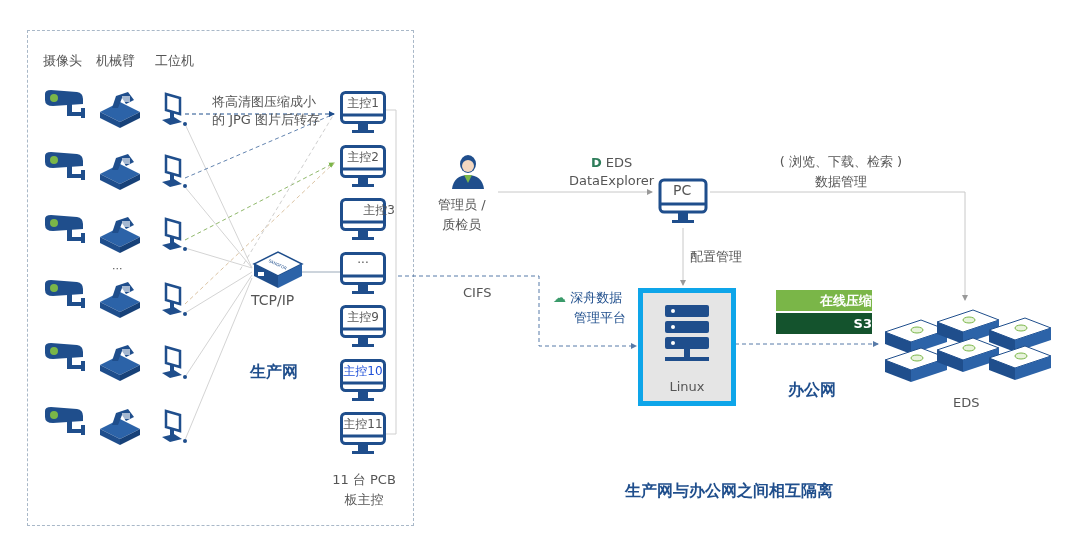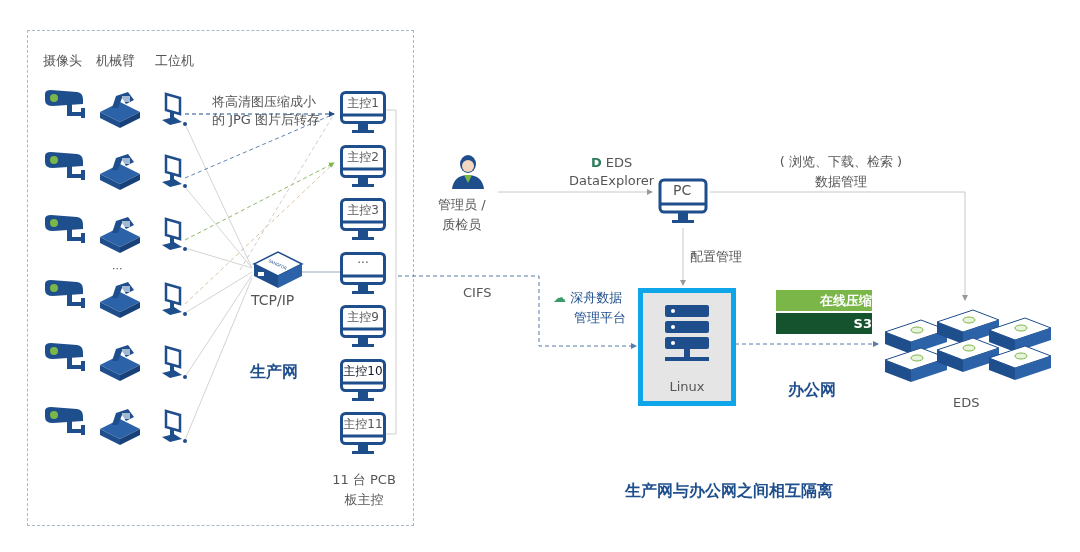--- a/index.html
+++ b/index.html
@@ -226,21 +226,21 @@
       </svg>
       <div class="abs" style="left:0; top:4px; width:46px; text-align:center; font-size:12px; color:#555;">主控2</div>
     </div>
     <div class="abs" style="left:340px; top:198px; width:46px; height:46px;">
       <svg width="46" height="46">
         <rect x="1.5" y="1.5" width="43" height="30" rx="4" fill="#fff" stroke="#1f4e8c" stroke-width="3"></rect>
         <line x1="1.5" y1="24" x2="44.5" y2="24" stroke="#1f4e8c" stroke-width="3"></line>
         <rect x="18" y="32" width="10" height="7" fill="#1f4e8c"></rect>
         <rect x="12" y="39" width="22" height="3" fill="#1f4e8c"></rect>
       </svg>
-      <div class="abs" style="left:0; top:4px; width:46px; text-align:center; font-size:12px; color:#555;">主控3</div>
+      <div class="abs" style="left:0; top:4px; width:46px; text-align:center; font-size:12px; color:#555;padding-left:16px;">主控3</div>
     </div>
     <div class="abs" style="left:340px; top:252px; width:46px; height:46px;">
       <svg width="46" height="46">
         <rect x="1.5" y="1.5" width="43" height="30" rx="4" fill="#fff" stroke="#1f4e8c" stroke-width="3"></rect>
         <line x1="1.5" y1="24" x2="44.5" y2="24" stroke="#1f4e8c" stroke-width="3"></line>
         <rect x="18" y="32" width="10" height="7" fill="#1f4e8c"></rect>
         <rect x="12" y="39" width="22" height="3" fill="#1f4e8c"></rect>
       </svg>
       <div class="abs" style="left:0; top:4px; width:46px; text-align:center; font-size:12px; color:#555;">···</div>
     </div>
@@ -253,21 +253,21 @@
       </svg>
       <div class="abs" style="left:0; top:4px; width:46px; text-align:center; font-size:12px; color:#555;">主控9</div>
     </div>
     <div class="abs" style="left:340px; top:359px; width:46px; height:46px;">
       <svg width="46" height="46">
         <rect x="1.5" y="1.5" width="43" height="30" rx="4" fill="#fff" stroke="#1f4e8c" stroke-width="3"></rect>
         <line x1="1.5" y1="24" x2="44.5" y2="24" stroke="#1f4e8c" stroke-width="3"></line>
         <rect x="18" y="32" width="10" height="7" fill="#1f4e8c"></rect>
         <rect x="12" y="39" width="22" height="3" fill="#1f4e8c"></rect>
       </svg>
-      <div class="abs" style="left:0; top:4px; width:46px; text-align:center; font-size:12px; color:#0f172a;">主控10</div>
+      <div class="abs" style="left:0; top:4px; width:46px; text-align:center; font-size:12px; color:#1d4ed8;">主控10</div>
     </div>
     <div class="abs" style="left:340px; top:412px; width:46px; height:46px;">
       <svg width="46" height="46">
         <rect x="1.5" y="1.5" width="43" height="30" rx="4" fill="#fff" stroke="#1f4e8c" stroke-width="3"></rect>
         <line x1="1.5" y1="24" x2="44.5" y2="24" stroke="#1f4e8c" stroke-width="3"></line>
         <rect x="18" y="32" width="10" height="7" fill="#1f4e8c"></rect>
         <rect x="12" y="39" width="22" height="3" fill="#1f4e8c"></rect>
       </svg>
       <div class="abs" style="left:0; top:4px; width:46px; text-align:center; font-size:12px; color:#555;">主控11</div>
     </div>

